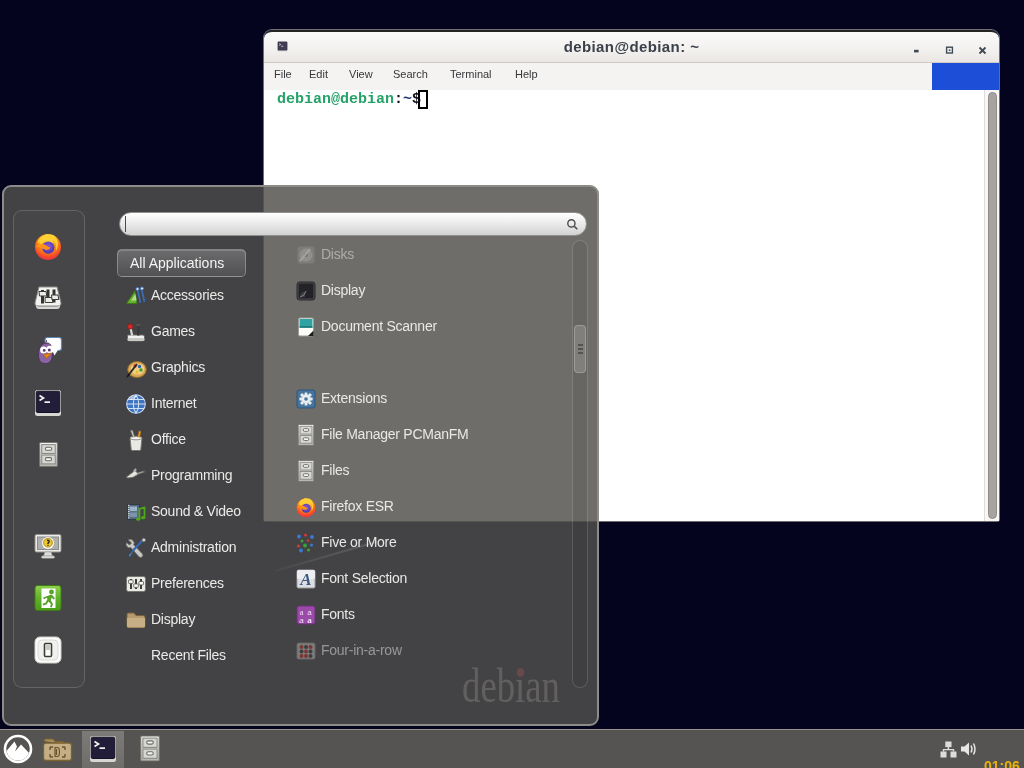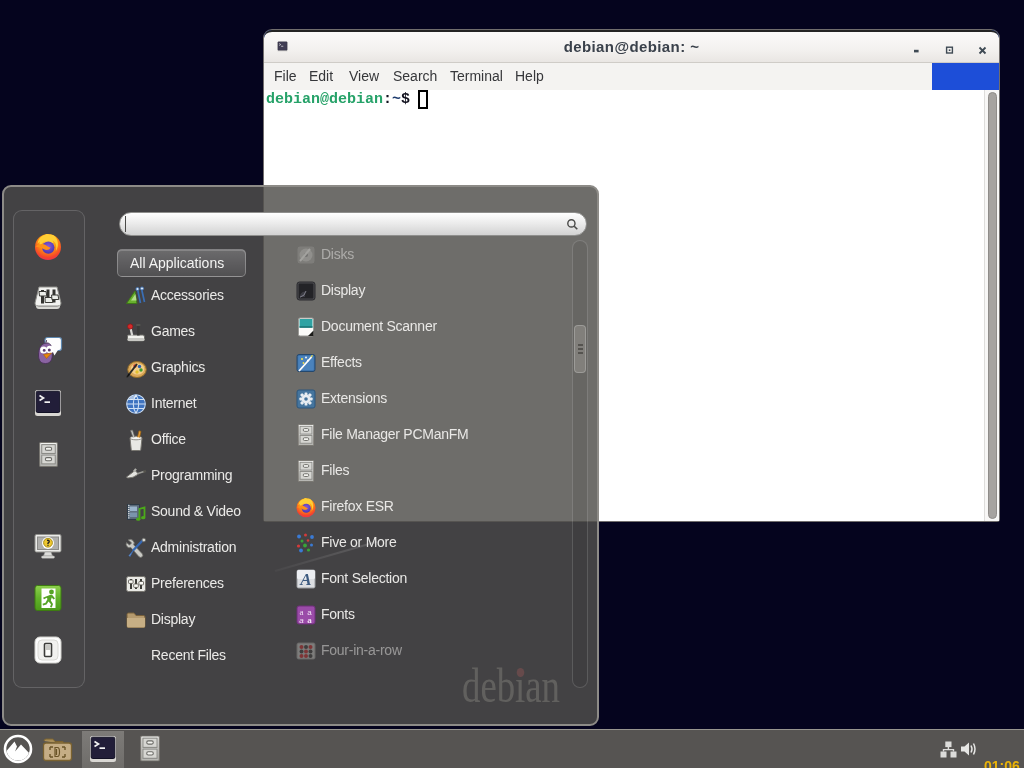--- a/index.html
+++ b/index.html
@@ -12,25 +12,25 @@
         transform:scaleX(0.75); transform-origin:0 0; letter-spacing:0; }
   #wm .idot { position:absolute; left:73px; top:11px; width:10px; height:9px; border-radius:50%; background:#cf3148; }
 
   
   #term { left:264px; top:30px; width:735px; height:491px; border-radius:8px 8px 2px 2px;
           background:#1d4ed8; box-shadow:0 0 0 1px rgba(125,122,118,0.9); }
   #titlebar { left:0; top:0; width:735px; height:33px; border-radius:8px 8px 0 0;
               background:linear-gradient(#fbfaf9 0%, #f3f1ef 60%, #e9e6e3 100%);
               border-top:2px solid #252525; border-bottom:1px solid #cfccc7; }
   #title { width:100%; text-align:center; top:6px; font-size:15px; font-weight:bold; color:#3a414b; letter-spacing:0.4px; }
-  #menubar { left:0; top:33px; width:668px; height:27px; background:#f4f3f1; font-size:14px; color:#36373a; }
+  #menubar { left:0; top:33px; width:668px; height:27px; background:#f4f3f1; font-size:11px; color:#36373a; }
   #menubar span { position:absolute; top:5px; }
   #tcontent { left:0; top:60px; width:735px; height:431px; background:#fff; }
   #prompt { left:2px; top:1px; font-family:"Liberation Mono", monospace; font-size:15px; font-weight:bold; white-space:pre; }
-  #prompt .g { color:#26a269; } #prompt .k { color:#12121f; } #prompt .b { color:#1d3b6e; }
+  #prompt .g { color:#26a269;margin-left:11px; } #prompt .k { color:#12121f; } #prompt .b { color:#1d3b6e; }
   #cursor { left:154px; top:0px; width:10px; height:19px; border:2px solid #000; }
   #tscroll { left:720px; top:0px; width:15px; height:431px; background:#f8f7f6; border-left:1px solid #dedddb; }
   #tthumb { left:3px; top:2px; width:9px; height:427px; border-radius:5px; background:#a6a3a0; border:1px solid #8f8c89; }
 
   
   #menu { left:2px; top:185px; width:597px; height:541px; border-radius:9px;
           background:rgba(81,79,76,0.83); border:2px solid #8d8b87;padding-left:40px; }
   #sidebar { left:9px; top:23px; width:72px; height:478px; border-radius:9px;
              border:1px solid rgba(255,255,255,0.16); background:rgba(255,255,255,0.02); }
   .sideic { position:absolute; left:29px; width:30px; height:30px; }
@@ -321,33 +321,20 @@
     </div>
     <div class="app" style="top:122px">
       <svg class="ci" viewBox="0 0 22 22">
       <rect x="3.5" y="2" width="15" height="18" rx="1.5" fill="#fbfbf9" stroke="#9a9a96"></rect>
       <rect x="4.5" y="3" width="13" height="8.5" fill="#2fa3a3"></rect>
       <rect x="4.5" y="10.2" width="13" height="1.6" fill="#1b7676"></rect>
       <path d="M13 20 L18.5 20 L18.5 14.5 Z" fill="#1c1c1a"></path>
     </svg>
       <span class="ct">Document Scanner</span>
     </div>
-    <div class="app" style="top:158px">
-      <svg class="ci" viewBox="0 0 22 22">
-      <rect x="2" y="2.5" width="18" height="17" rx="2" fill="#3b6ea5" stroke="#24486e"></rect>
-      <rect x="3.2" y="3.7" width="15.6" height="14.6" rx="1" fill="#4a82bc"></rect>
-      <circle cx="7" cy="7" r="1.1" fill="#f4e04a"></circle>
-        <circle cx="11" cy="5.5" r="0.9" fill="#fff"></circle>
-      <circle cx="8.5" cy="11" r="0.9" fill="#f4e04a"></circle>
-        <circle cx="13" cy="8.5" r="1.1" fill="#fff"></circle>
-      <path d="M4 19 L16.5 5" stroke="#ffffff" stroke-width="1.8"></path>
-      <path d="M15.5 4 L18 2.8 L17 5.4 Z" fill="#f4e04a"></path>
-    </svg>
-      <span class="ct">Effects</span>
-    </div>
     <div class="app" style="top:194px">
       <svg class="ci" viewBox="0 0 22 22">
       <rect x="2" y="2" width="18" height="18" rx="2" fill="#45759e" stroke="#2c567c"></rect>
       <g fill="#e8edf2">
           <circle cx="11" cy="11" r="4.4"></circle>
         <rect x="9.6" y="4.4" width="2.8" height="3.4" rx="0.7"></rect>
           <rect x="9.6" y="14.2" width="2.8" height="3.4" rx="0.7"></rect>
         <rect x="4.4" y="9.6" width="3.4" height="2.8" rx="0.7"></rect>
           <rect x="14.2" y="9.6" width="3.4" height="2.8" rx="0.7"></rect>
         <rect x="5.6" y="5.6" width="3" height="3" rx="0.7" transform="rotate(45 7.1 7.1)"></rect>

